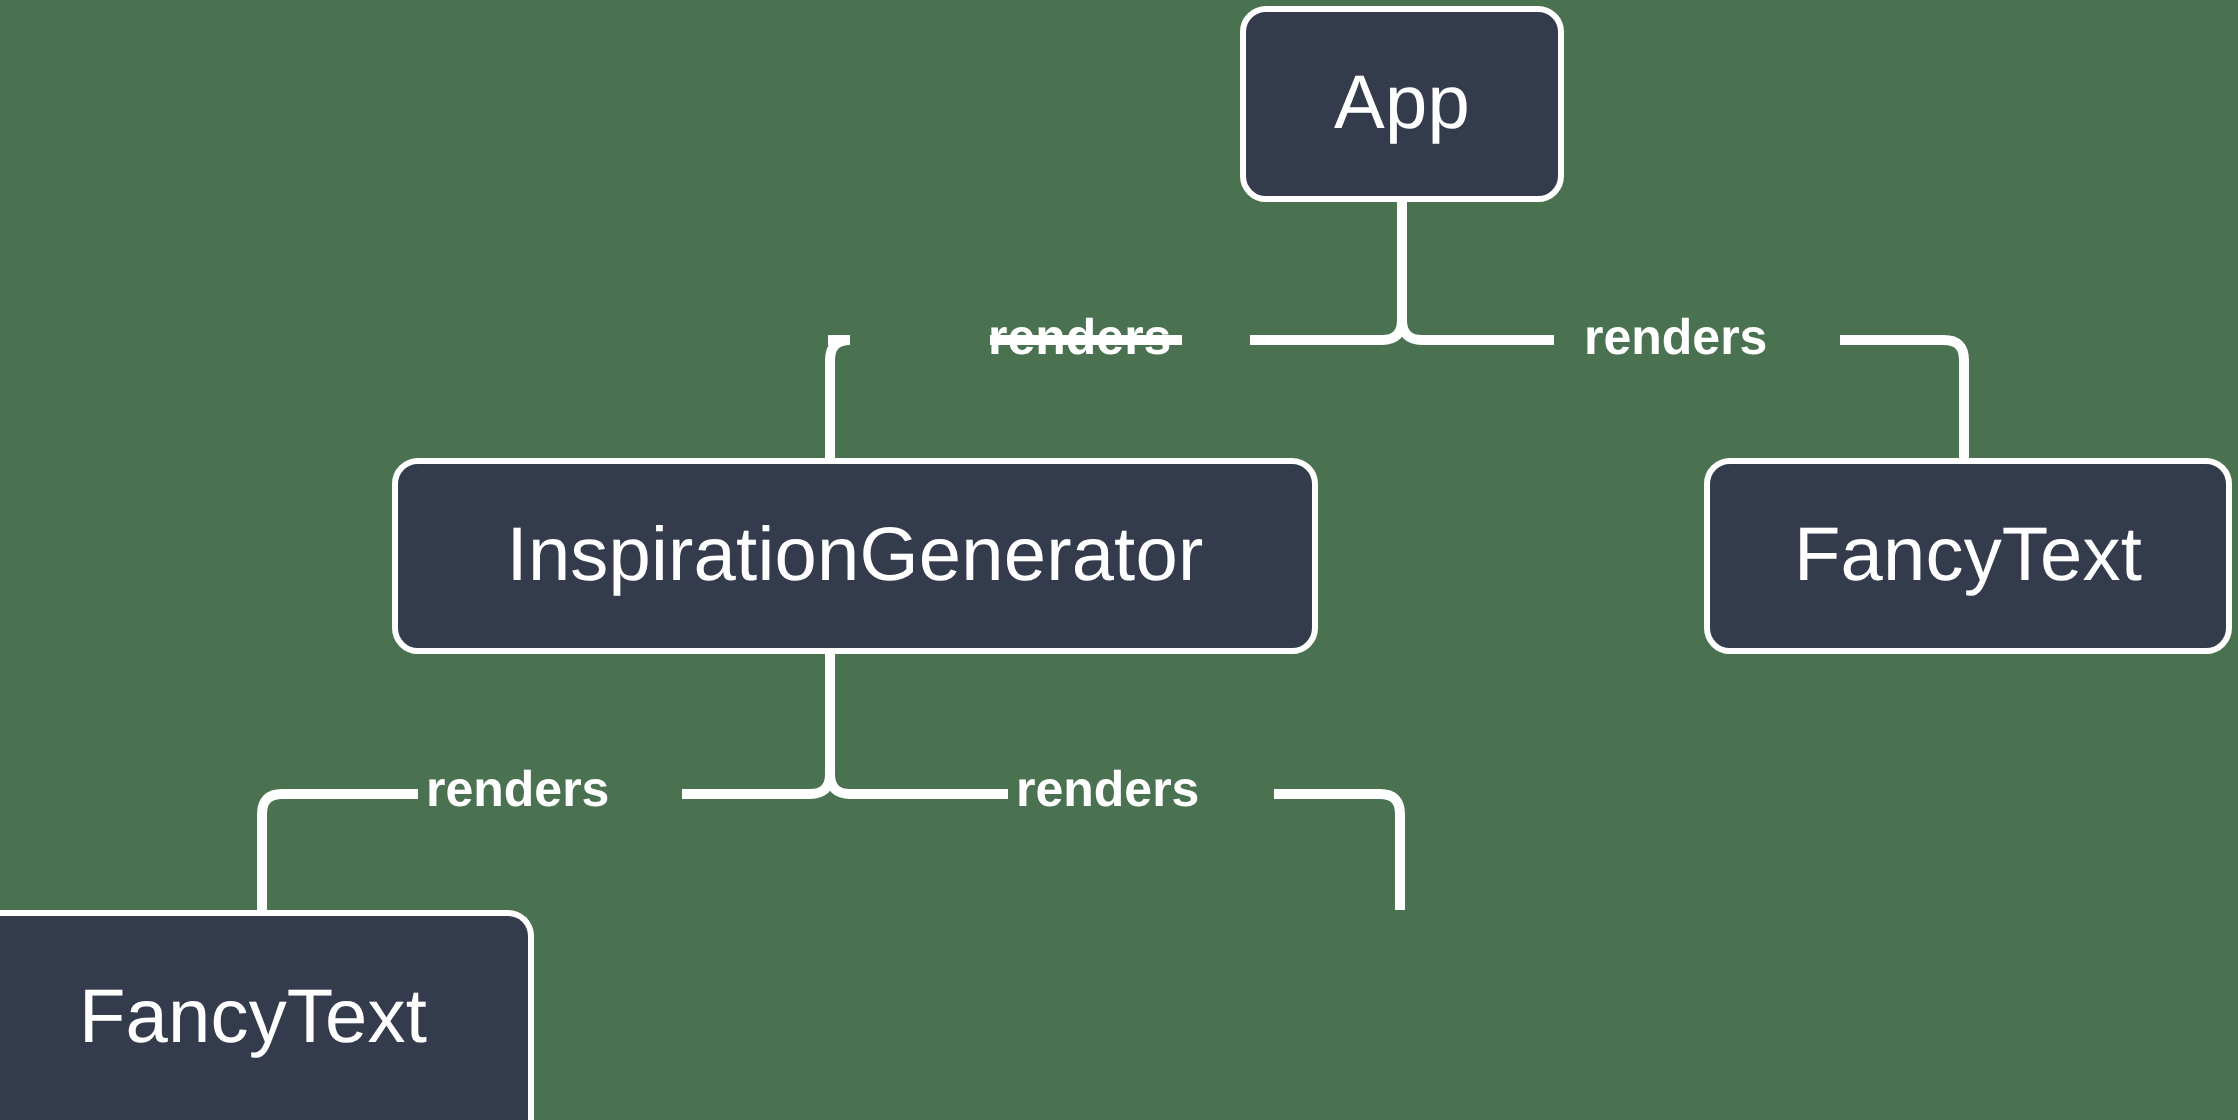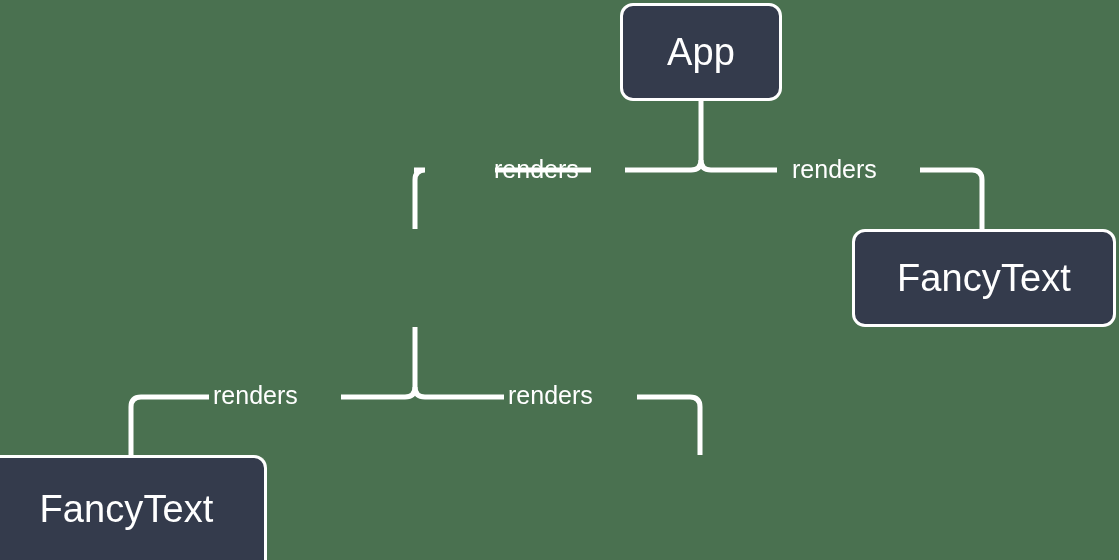--- a/index.html
+++ b/index.html
@@ -60,21 +60,21 @@
   #node-copyright  {
     left: 568px; top: 455px; width: 264px; height: 105px;
     border-bottom: none;
     border-bottom-left-radius: 0;
     border-bottom-right-radius: 0;
   }
   .edge-label {
     position: absolute;
     color: #ffffff;
     font-size: 25px;
-    font-weight: 400;
+    font-weight: 700;
     line-height: 1;
     white-space: nowrap;
     z-index: 3;
   }
   #label-renders-1 { left: 494px; top: 157px; }
   #label-renders-2 { left: 792px; top: 157px; }
   #label-renders-3 { left: 213px; top: 383px; }
   #label-renders-4 { left: 508px; top: 383px; }
 </style>
 </head>
@@ -96,20 +96,23 @@
       <path d="M415,387 q0,10 -10,10 L341,397 M209,397 L141,397 q-10,0 -10,10 L131,455"></path>
 
       <path d="M415,387 q0,10 10,10 L504,397 M637,397 L690,397 q10,0 10,10 L700,455"></path>
     </g>
   </svg>
 
   <div class="node" id="node-app">
     <span class="node-label">App</span>
   </div>
 
+  <div class="node" id="node-inspgen">
+    <span class="node-label">InspirationGenerator</span>
+  </div>
 
   <div class="node" id="node-fancy-right">
     <span class="node-label">FancyText</span>
   </div>
 
   <div class="node" id="node-fancy-bottom">
     <span class="node-label">FancyText</span>
   </div>
 
 

